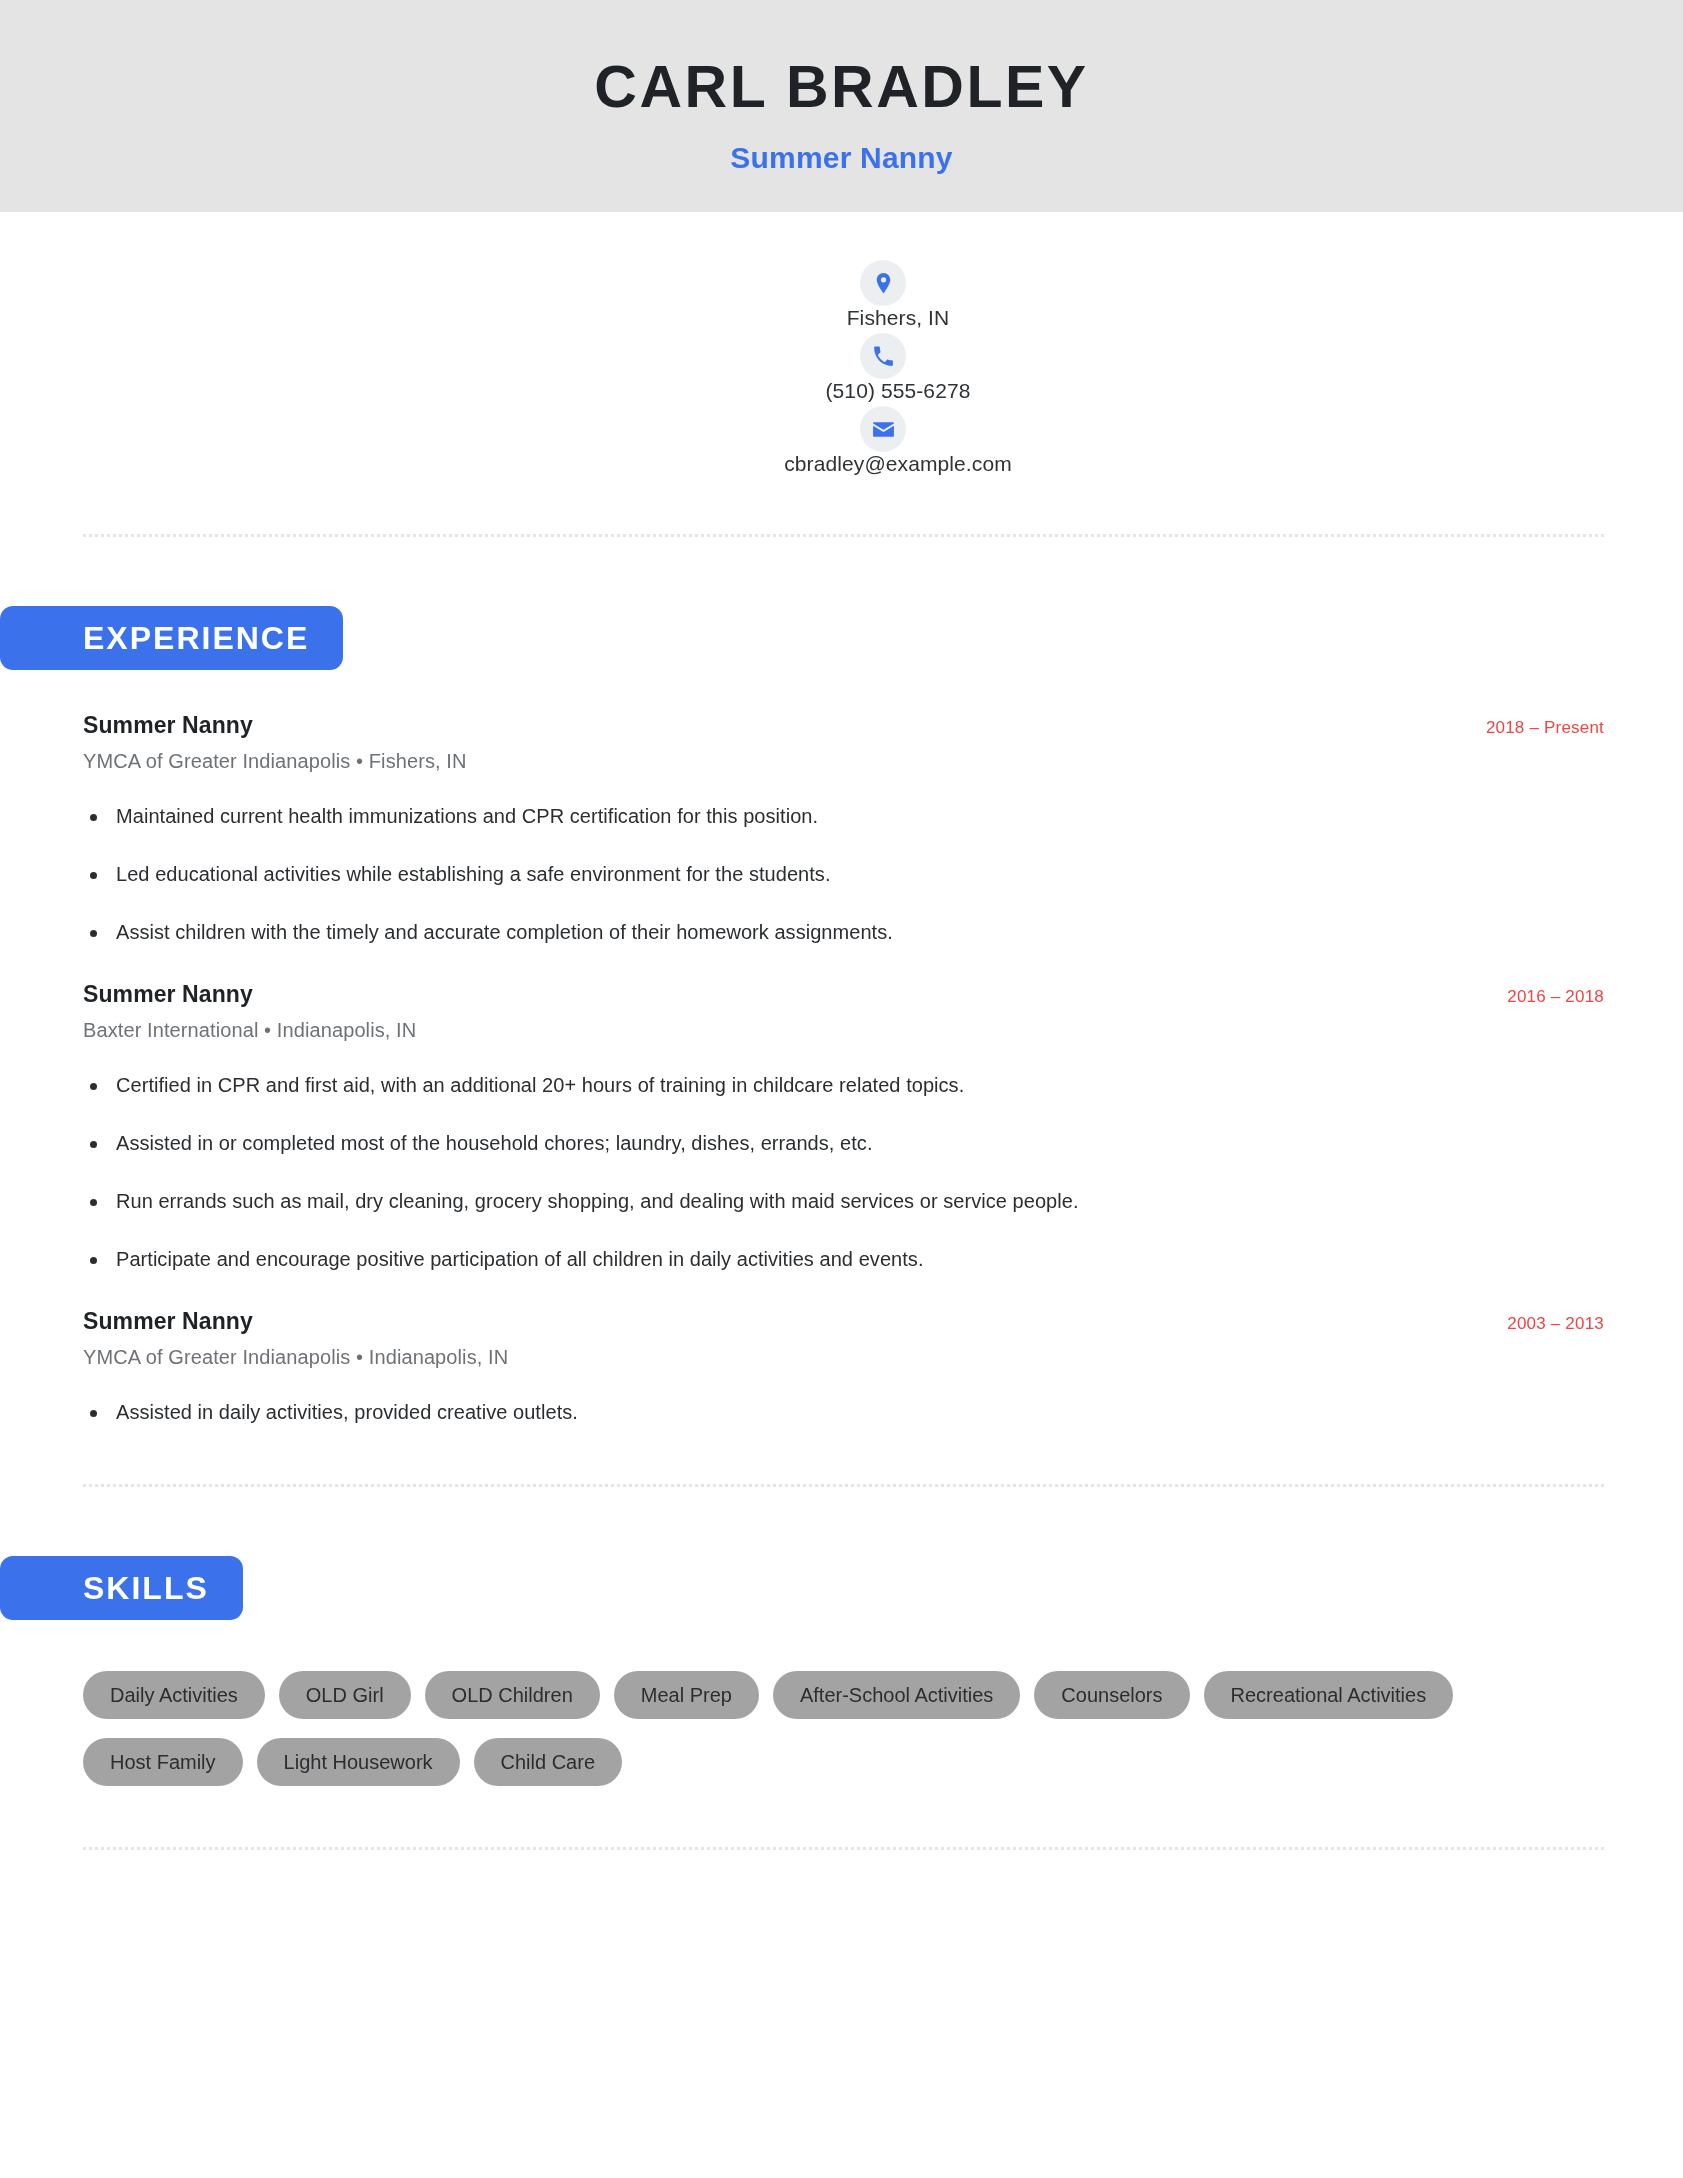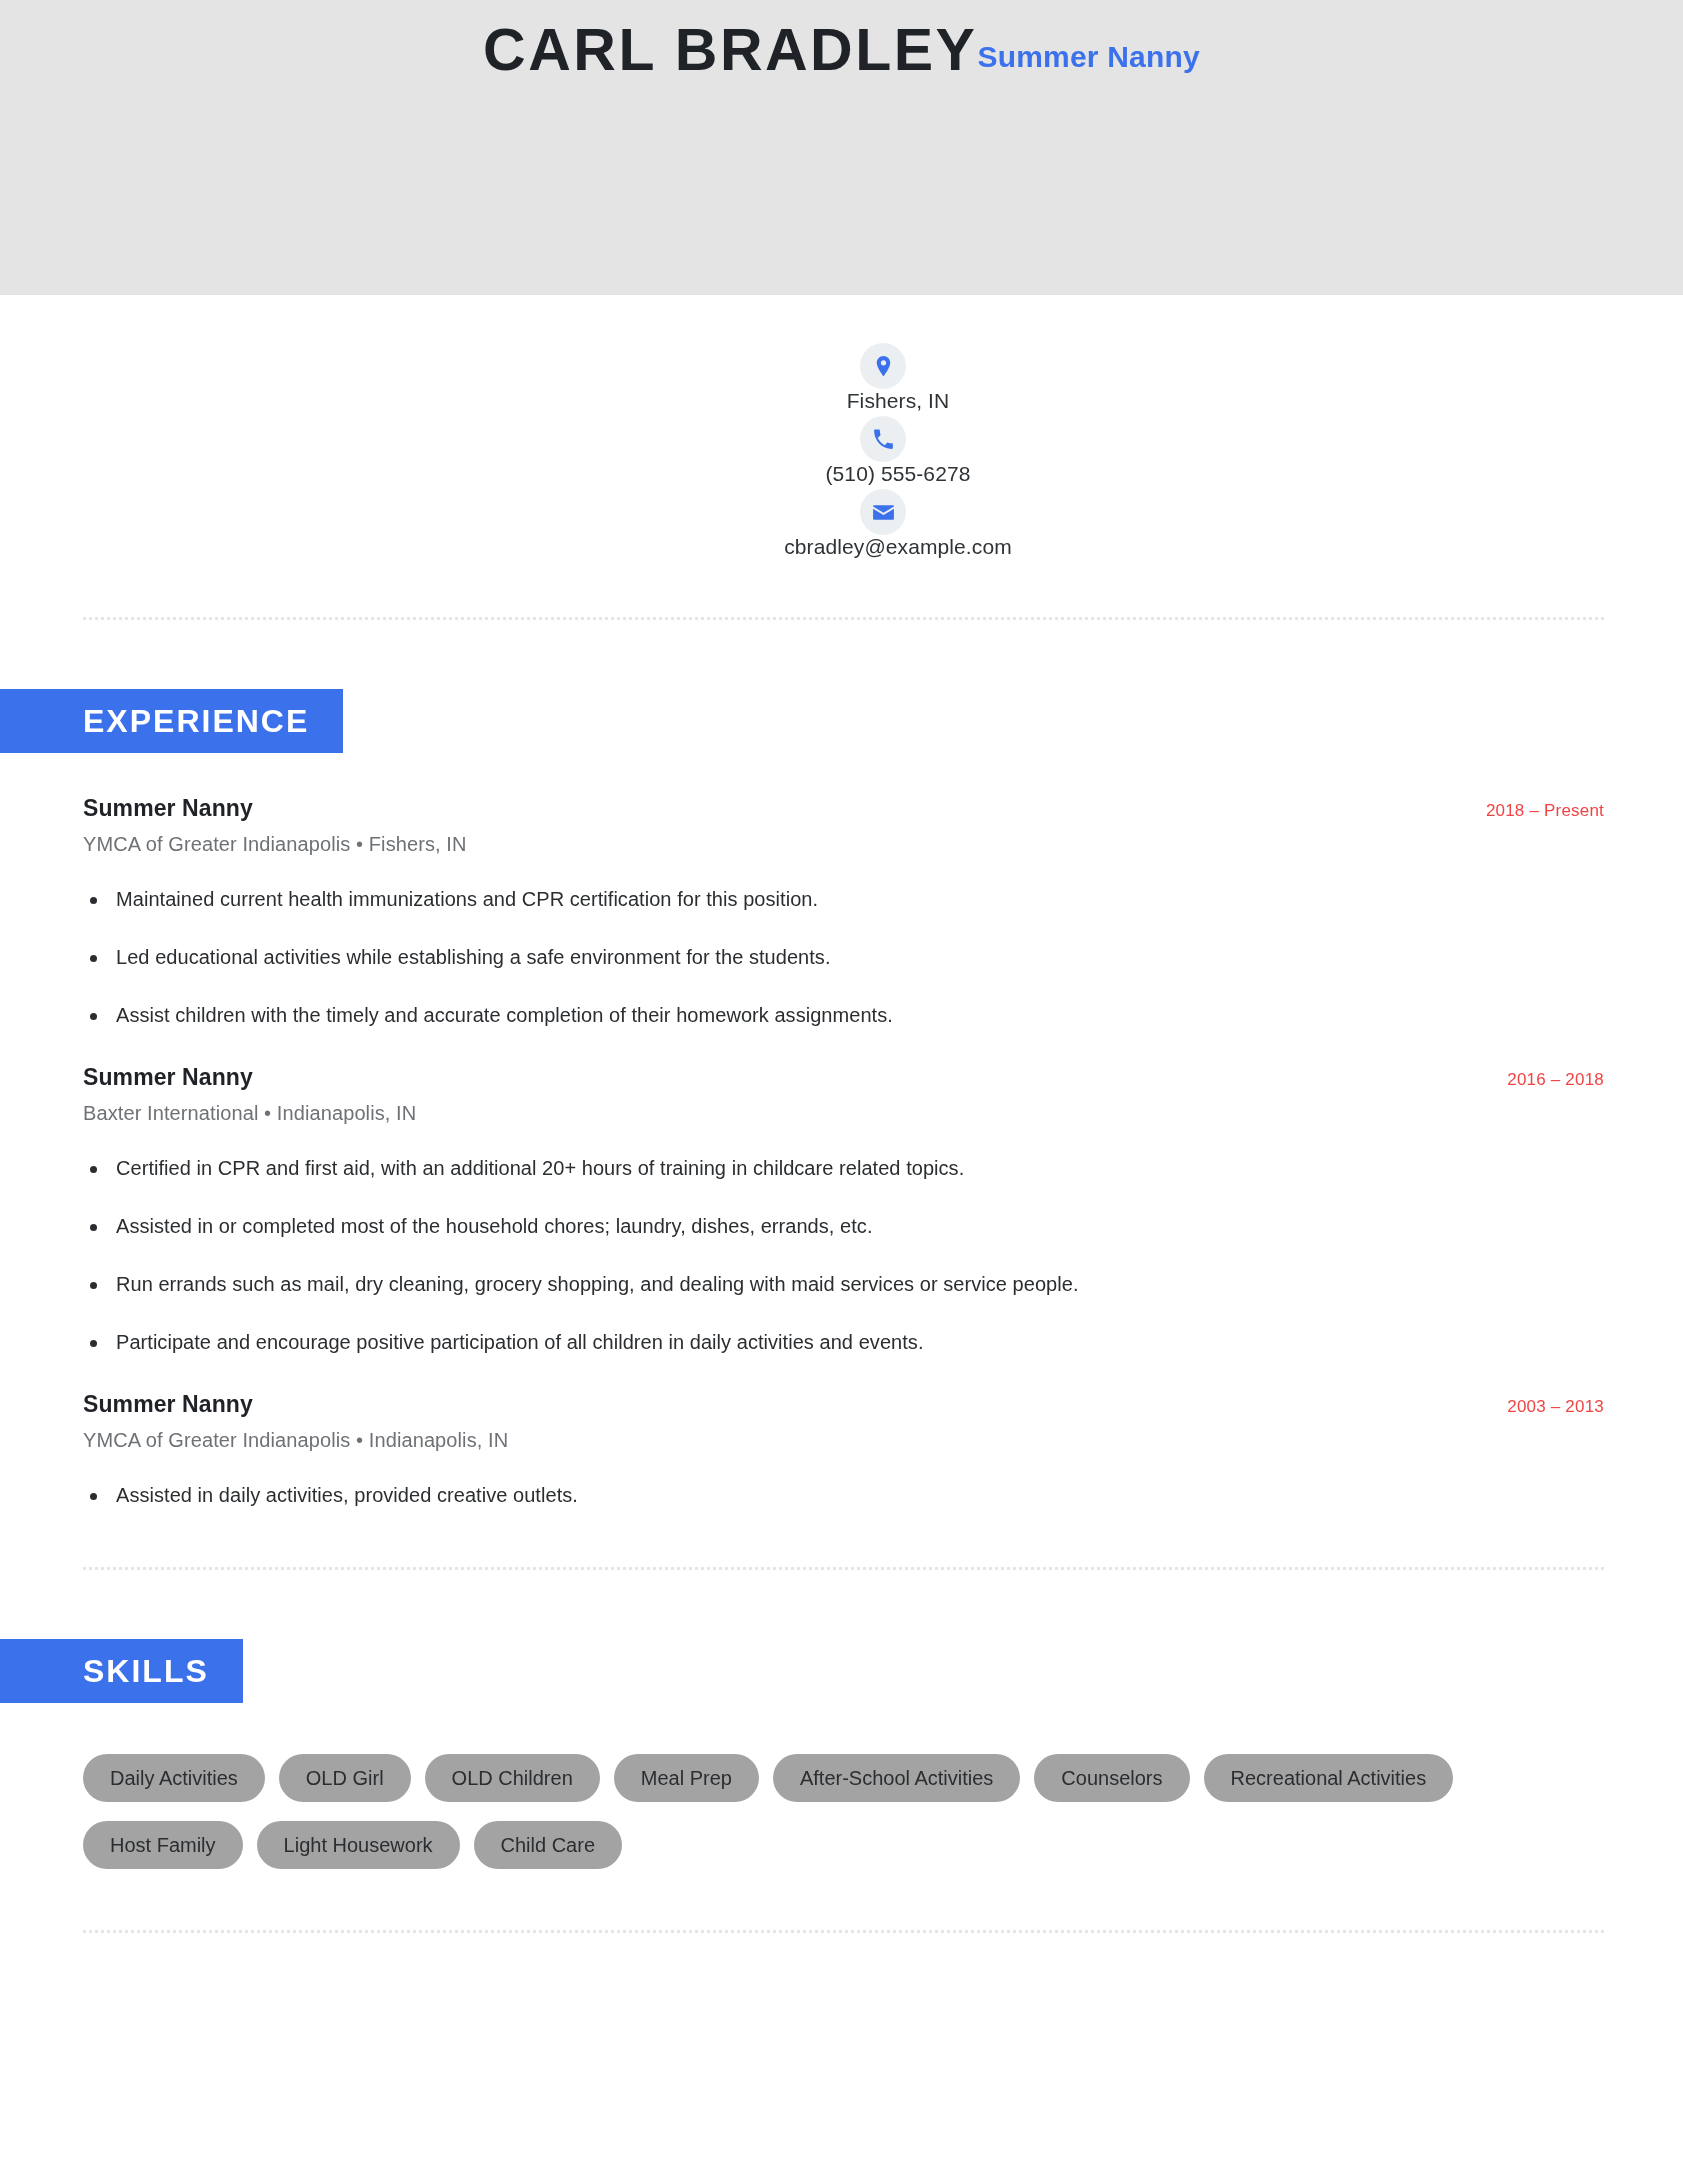--- a/index.html
+++ b/index.html
@@ -18,24 +18,25 @@
   .resume {
     position: relative;
     width: 1683px;
     height: 2178px;
     background: #ffffff;
   }
 
   
   .header {
     background: #e4e4e4;
-    height: 295px;
+    height: 212px;
     box-sizing: border-box;
     display: flex;
-    flex-direction: row;
+    flex-direction: column;
+    align-items: center;
     justify-content: center;
     padding-top: 18px;
   }
   .header-name {
     font-size: 59px;
     font-weight: 700;
     letter-spacing: 2.5px;
     color: #1f2226;
     text-transform: uppercase;
     line-height: 1.1;
@@ -103,20 +104,21 @@
     display: inline-block;
     background: #3b72ec;
     color: #ffffff;
     font-size: 32px;
     font-weight: 700;
     letter-spacing: 2px;
     text-transform: uppercase;
     padding: 16px 34px 16px 83px;
     margin-top: 69px;
     line-height: 1;
+    border-radius: 13px;
   }
 
   
   .experience {
     padding: 0 79px 0 83px;
     margin-top: 42px;
   }
   .job { margin-bottom: 0; }
   .job-head {
     display: flex;

